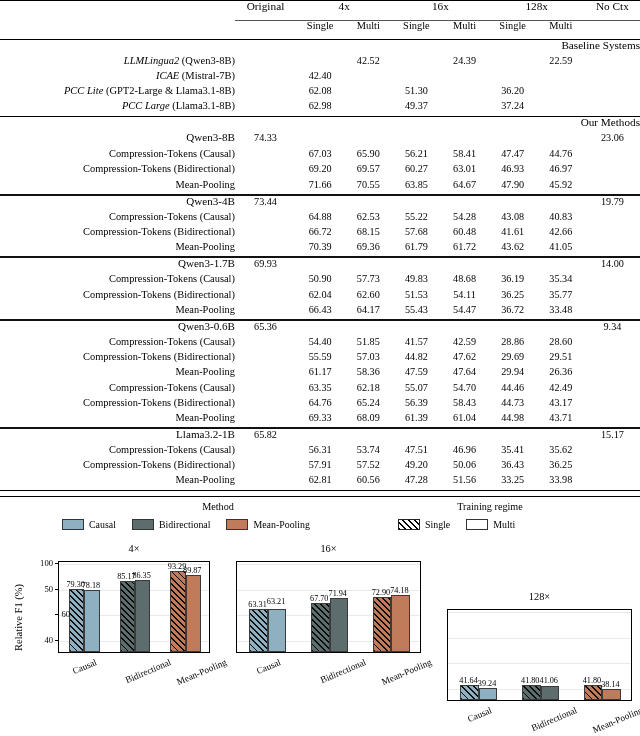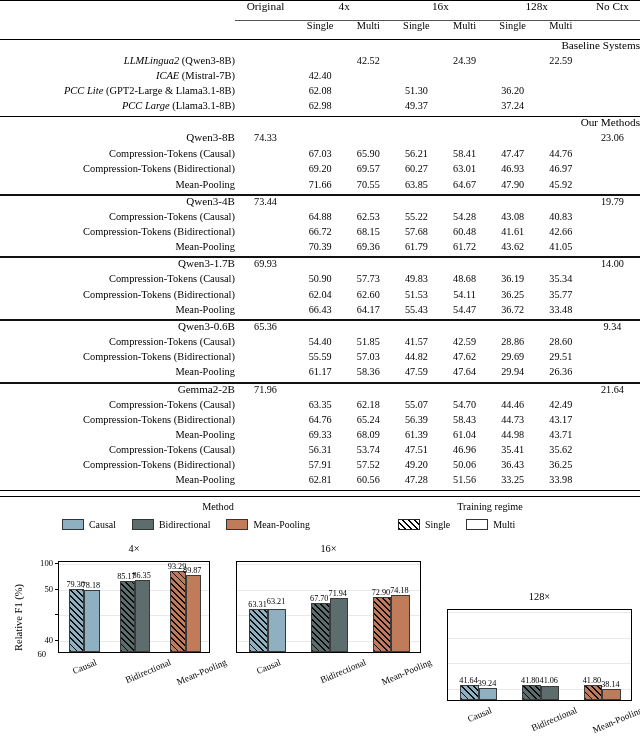--- a/index.html
+++ b/index.html
@@ -420,31 +420,20 @@
           <td class="lbl method-name">Mean-Pooling</td>
           <td class="num"></td>
           <td class="num b">61.17</td>
           <td class="num b">58.36</td>
           <td class="num b">47.59</td>
           <td class="num b">47.64</td>
           <td class="num b">29.94</td>
           <td class="num">26.36</td>
           <td class="num"></td>
         </tr>
-        <tr class="model-row pad-top">
-          <td class="lbl model-name rule-dbl">Gemma2-2B</td>
-          <td class="num rule-dbl">71.96</td>
-          <td class="num rule-dbl"></td>
-          <td class="num rule-dbl"></td>
-          <td class="num rule-dbl"></td>
-          <td class="num rule-dbl"></td>
-          <td class="num rule-dbl"></td>
-          <td class="num rule-dbl"></td>
-          <td class="num rule-dbl">21.64</td>
-        </tr>
         <tr class="data-row">
           <td class="lbl method-name">Compression-Tokens (Causal)</td>
           <td class="num"></td>
           <td class="num">63.35</td>
           <td class="num">62.18</td>
           <td class="num">55.07</td>
           <td class="num">54.70</td>
           <td class="num">44.46</td>
           <td class="num">42.49</td>
           <td class="num"></td>
@@ -463,20 +452,31 @@
         <tr class="data-row pad-bot">
           <td class="lbl method-name">Mean-Pooling</td>
           <td class="num"></td>
           <td class="num b">69.33</td>
           <td class="num b">68.09</td>
           <td class="num b">61.39</td>
           <td class="num b">61.04</td>
           <td class="num b">44.98</td>
           <td class="num b">43.71</td>
           <td class="num"></td>
+        </tr>
+        <tr class="model-row pad-top">
+          <td class="lbl model-name rule-dbl">Llama3.2-1B</td>
+          <td class="num rule-dbl">65.82</td>
+          <td class="num rule-dbl"></td>
+          <td class="num rule-dbl"></td>
+          <td class="num rule-dbl"></td>
+          <td class="num rule-dbl"></td>
+          <td class="num rule-dbl"></td>
+          <td class="num rule-dbl"></td>
+          <td class="num rule-dbl">15.17</td>
         </tr>
         <tr class="data-row">
           <td class="lbl method-name">Compression-Tokens (Causal)</td>
           <td class="num"></td>
           <td class="num">56.31</td>
           <td class="num">53.74</td>
           <td class="num">47.51</td>
           <td class="num">46.96</td>
           <td class="num">35.41</td>
           <td class="num">35.62</td>
@@ -549,21 +549,21 @@
             <div class="gridline" style="top: 2.55556px;"></div>
             <div class="bar hatched" style="left: 10.1333px; width: 15.2px; height: 62.9944px; background: rgb(143, 176, 192);"></div>
             <div class="bar" style="left: 25.3333px; width: 15.2px; height: 61.5633px; background: rgb(143, 176, 192);"></div>
             <div class="bar hatched" style="left: 60.8px; width: 15.2px; height: 70.495px; background: rgb(93, 108, 108);"></div>
             <div class="bar" style="left: 76px; width: 15.2px; height: 72.0028px; background: rgb(93, 108, 108);"></div>
             <div class="bar hatched" style="left: 111.467px; width: 15.2px; height: 80.8706px; background: rgb(192, 123, 91);"></div>
             <div class="bar" style="left: 126.667px; width: 15.2px; height: 76.5006px; background: rgb(192, 123, 91);"></div>
           </div>
           <div class="ytick-lbl" style="left: 31px; top: 92.2222px;">40</div>
           <div class="ytick-mark" style="left: 55px; top: 97.2222px;"></div>
-          <div class="ytick-lbl" style="left: 24px; top: 66.6667px; margin-top: 40px;">60</div>
+          <div class="ytick-lbl" style="left: 48px; top: 66.6667px;">60</div>
           <div class="ytick-mark" style="left: 55px; top: 71.6667px;"></div>
           <div class="ytick-lbl" style="left: 31px; top: 41.1111px;">50</div>
           <div class="ytick-mark" style="left: 55px; top: 46.1111px;"></div>
           <div class="ytick-lbl" style="left: 31px; top: 15.5556px;">100</div>
           <div class="ytick-mark" style="left: 55px; top: 20.5556px;"></div>
           <div class="ylabel" style="left: 13px; top: 108px;">Relative F1 (%)</div>
           <div class="bar-lbl" style="left: 62.1333px; width: 27.2px; top: 37.0056px;">79.30</div>
           <div class="bar-lbl" style="left: 77.3333px; width: 27.2px; top: 38.4367px;">78.18</div>
           <div class="xtick-lbl" style="left: 69.3333px; top: 114px;">Causal</div>
           <div class="bar-lbl" style="left: 112.8px; width: 27.2px; top: 29.505px;">85.17</div>

